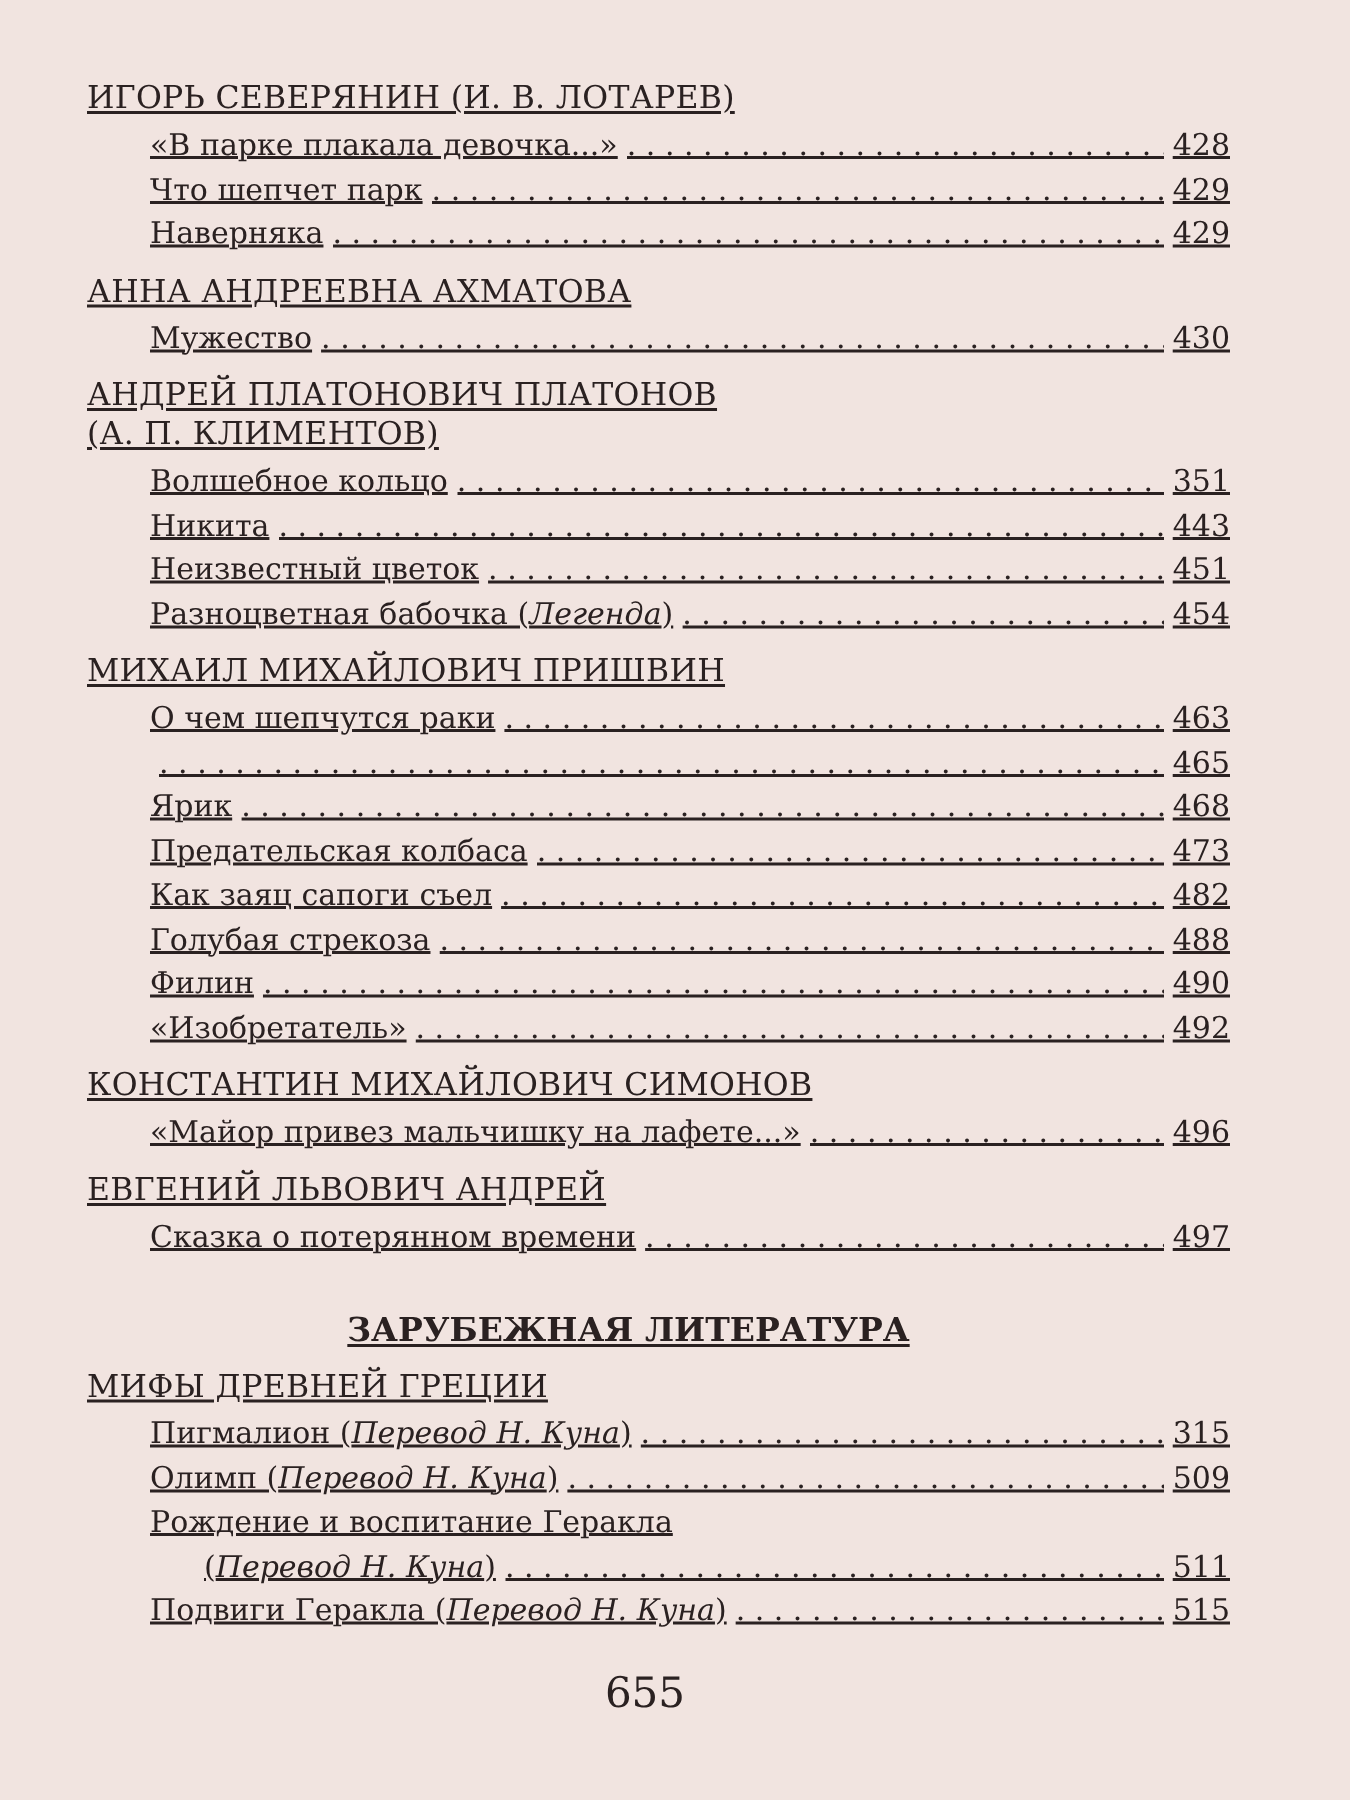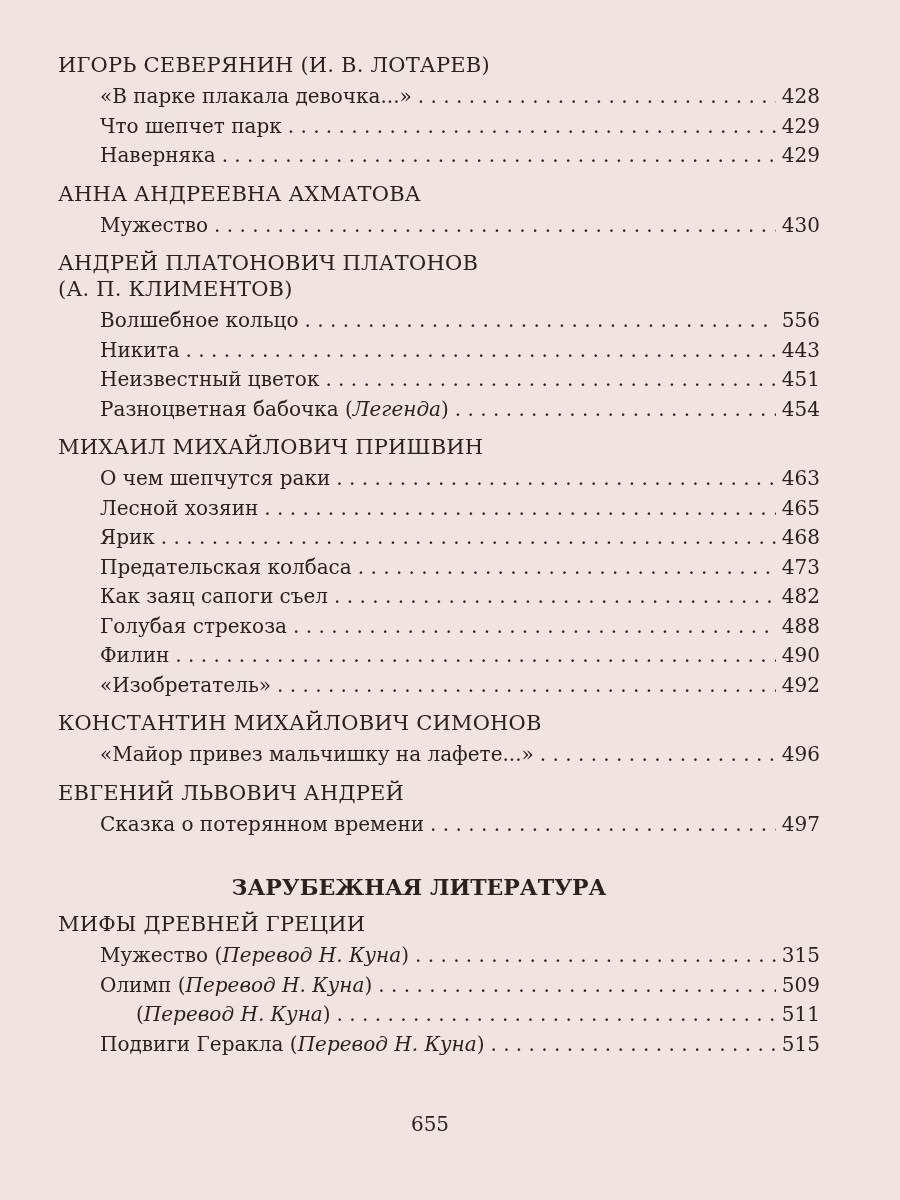--- a/index.html
+++ b/index.html
@@ -8,20 +8,21 @@
     background: #f1e4e0;
     color: #2a2121;
     font-family: "DejaVu Serif", "Liberation Serif", serif;
     position: relative;
     overflow: hidden;
   }
   .page {
     position: absolute;
     left: 58px; top: 52px;
     width: 762px;
+    text-decoration: underline;
   }
   .author {
     font-size: 21px;
     line-height: 26px;
     letter-spacing: 0.2px;
     margin-top: 10px;
     margin-bottom: 4px;
     white-space: pre-line;
   }
   .author:first-child { margin-top: 0; }
@@ -57,21 +58,21 @@
     line-height: 28px;
     margin-top: 34px;
     margin-bottom: 6px;
     padding-right: 40px;
   }
   .folio {
     position: absolute;
     left: 0; right: 0;
     top: 1112px;
     text-align: center;
-    font-size: 20px;
+    font-size: 28px;
     padding-right: 40px;
   }
 </style>
 </head>
 <body>
 
 <div class="page">
 
   <div class="author">ИГОРЬ  СЕВЕРЯНИН (И. В. ЛОТАРЕВ)</div>
   <div class="entry">
@@ -94,21 +95,21 @@
   <div class="entry">
       <span class="title">Мужество</span>
       <span class="dots"></span>
       <span class="page-num">430</span>
     </div>
 
   <div class="author"><span>АНДРЕЙ  ПЛАТОНОВИЧ ПЛАТОНОВ</span><br><span>(А. П. КЛИМЕНТОВ)</span></div>
   <div class="entry">
       <span class="title">Волшебное кольцо</span>
       <span class="dots"></span>
-      <span class="page-num">556</span>
+      <span class="page-num">351</span>
     </div>
   <div class="entry">
       <span class="title">Никита</span>
       <span class="dots"></span>
       <span class="page-num">443</span>
     </div>
   <div class="entry">
       <span class="title">Неизвестный цветок</span>
       <span class="dots"></span>
       <span class="page-num">451</span>
@@ -119,21 +120,20 @@
       <span class="page-num">454</span>
     </div>
 
   <div class="author">МИХАИЛ МИХАЙЛОВИЧ  ПРИШВИН</div>
   <div class="entry">
       <span class="title">О чем шепчутся раки</span>
       <span class="dots"></span>
       <span class="page-num">463</span>
     </div>
   <div class="entry">
-      <span class="title">Лесной хозяин</span>
       <span class="dots"></span>
       <span class="page-num">465</span>
     </div>
   <div class="entry">
       <span class="title">Ярик</span>
       <span class="dots"></span>
       <span class="page-num">468</span>
     </div>
   <div class="entry">
       <span class="title">Предательская колбаса</span>
@@ -172,30 +172,31 @@
   <div class="entry">
       <span class="title">Сказка о потерянном времени</span>
       <span class="dots"></span>
       <span class="page-num">497</span>
     </div>
 
   <div class="section-title">ЗАРУБЕЖНАЯ ЛИТЕРАТУРА</div>
   <div class="author">МИФЫ ДРЕВНЕЙ ГРЕЦИИ</div>
 
   <div class="entry">
-      <span class="title"><span>Мужество (</span><i>Перевод Н. Куна</i><span>)</span></span>
+      <span class="title"><span>Пигмалион (</span><i>Перевод Н. Куна</i><span>)</span></span>
       <span class="dots"></span>
       <span class="page-num">315</span>
     </div>
   <div class="entry">
       <span class="title"><span>Олимп (</span><i>Перевод Н. Куна</i><span>)</span></span>
       <span class="dots"></span>
       <span class="page-num">509</span>
     </div>
   <div class="entry-multi">
+    <div class="line1">Рождение и воспитание Геракла</div>
     <div class="entry">
         <span class="title"><span>(</span><i>Перевод Н. Куна</i><span>)</span></span>
         <span class="dots"></span>
         <span class="page-num">511</span>
       </div>
   </div>
   <div class="entry">
       <span class="title"><span>Подвиги Геракла (</span><i>Перевод Н. Куна</i><span>)</span></span>
       <span class="dots"></span>
       <span class="page-num">515</span>

